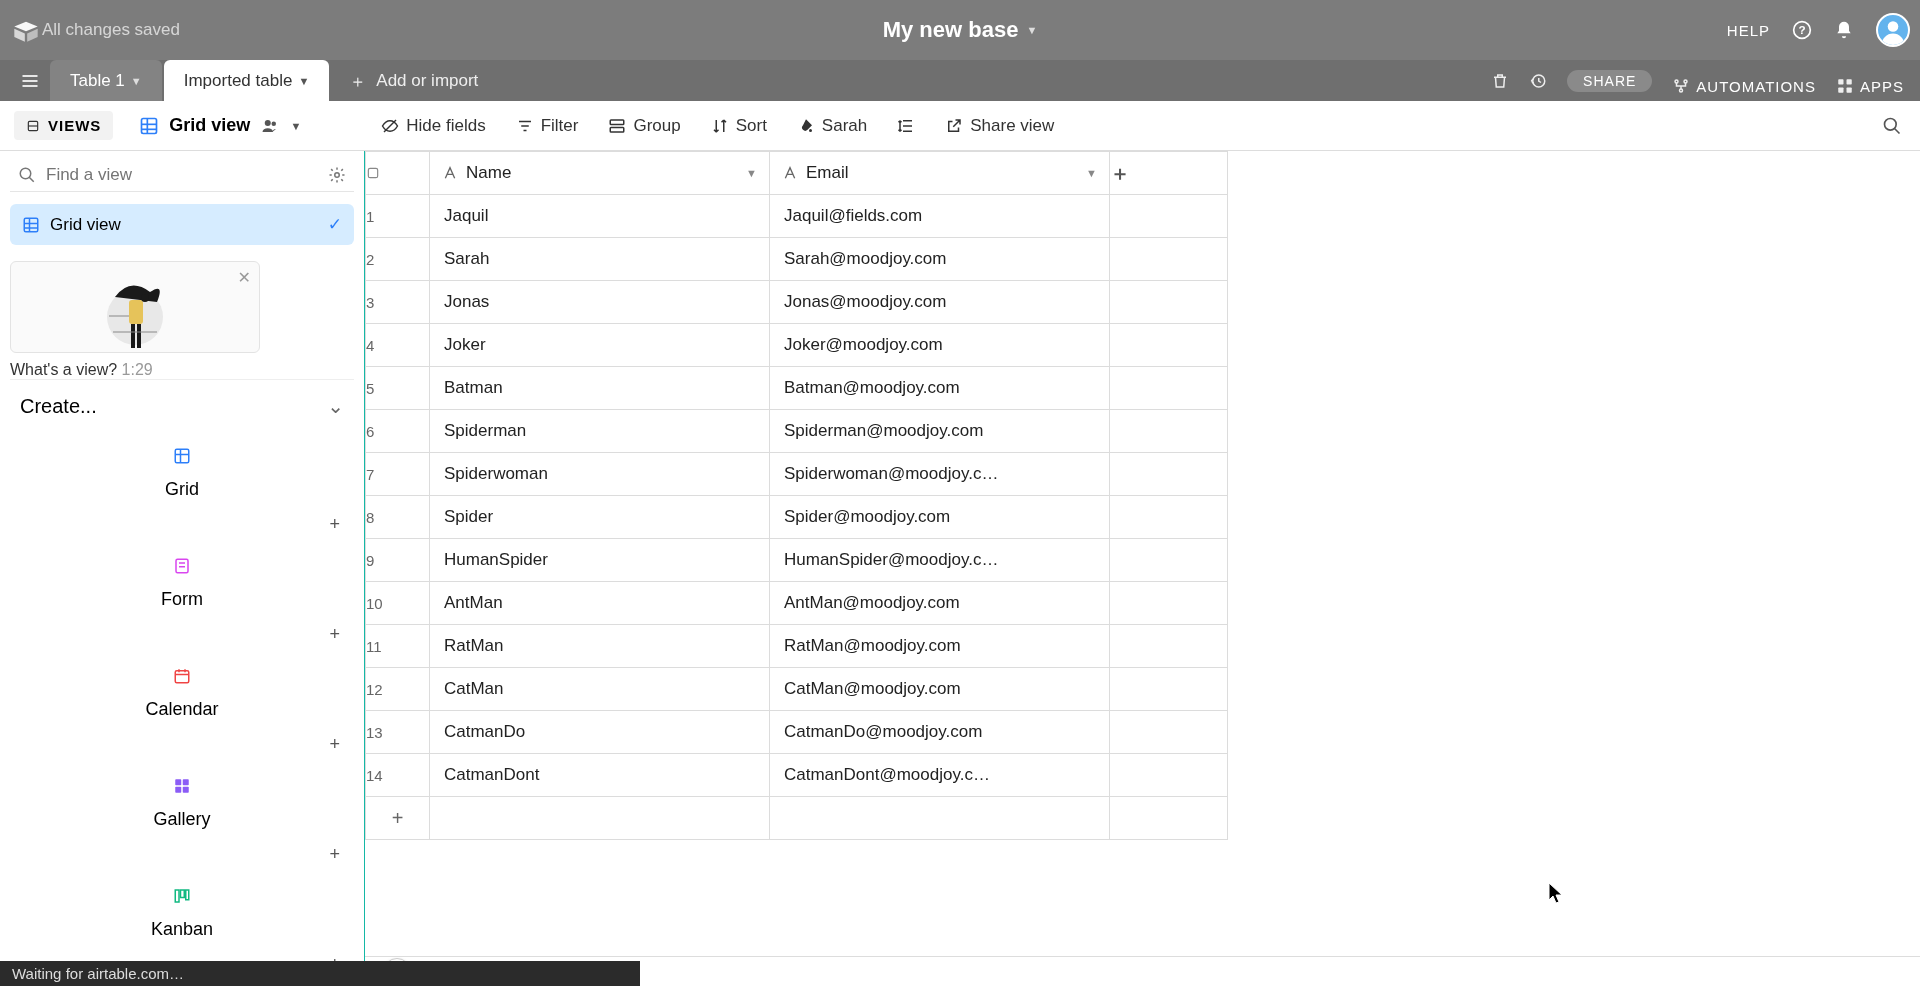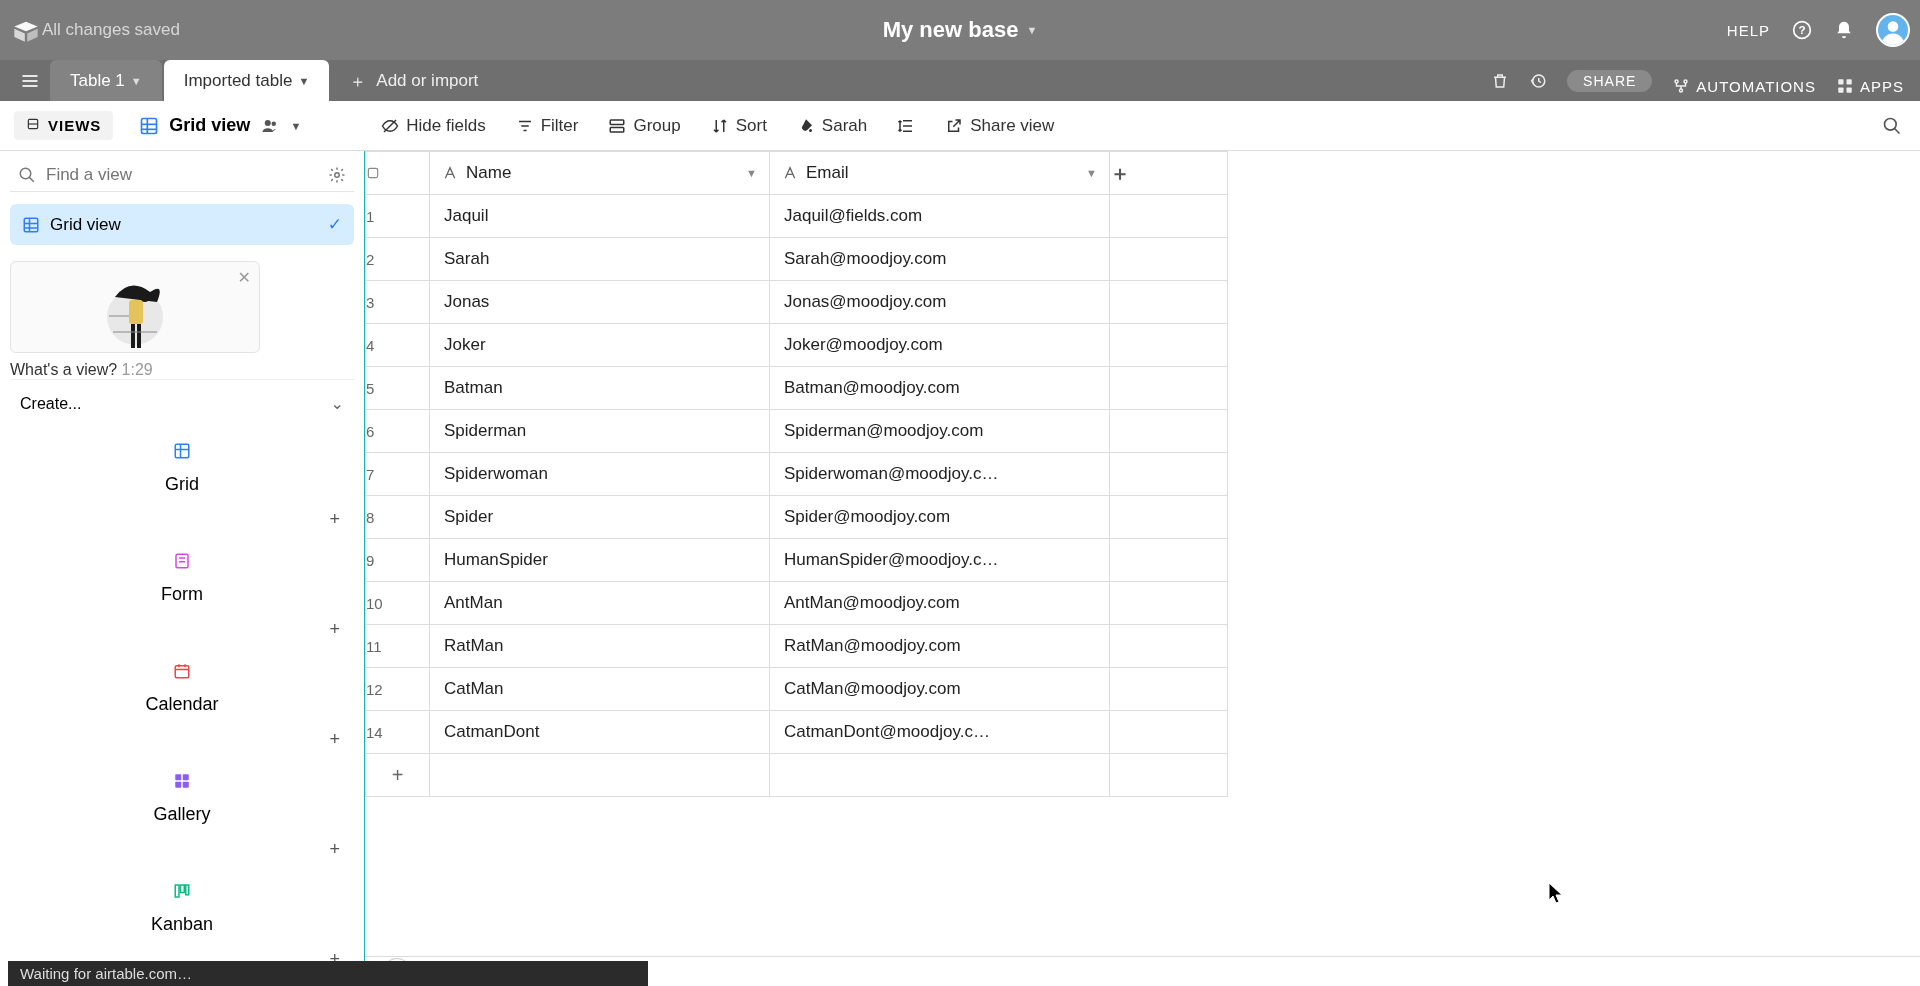--- a/index.html
+++ b/index.html
@@ -23,21 +23,21 @@
 .tab { height: 41px; padding: 0 20px; display: flex; align-items: center; gap: 6px; font-size: 17px; cursor: pointer; color: #fff; border-radius: 6px 6px 0 0; margin-right: 2px;}
 .tab.inactive { background: #838383; }
 .tab.active { background: #fff; color: #333; font-weight:500; }
 .add-import { display: flex; align-items: center; gap: 10px; padding: 0 18px; color: #eee; font-size: 17px; cursor: pointer; height:40px; }
 .tab-right { margin-left: auto; display: flex; align-items: center; gap: 20px; padding-right: 16px; color: #fff; height:40px; }
 .share-pill { background: #8a8a8a; border-radius: 14px; padding: 3px 16px; font-size: 14px; letter-spacing: 1px; font-weight:500; }
 .top-action { display: flex; align-items: center; gap: 6px; font-size: 15px; letter-spacing: 1px; font-weight:500;margin-top:10px; }
 
 
 .toolbar { height: 50px; border-bottom: 1px solid #ddd; display: flex; align-items: center; padding: 0 14px; gap: 18px; background:#fff; }
-.views-btn { display: flex; align-items: flex-start; gap: 8px; background: #f2f2f2; border-radius: 4px; padding: 6px 12px; font-size: 15px; font-weight: 600; letter-spacing: 1px; cursor: pointer; }
+.views-btn { display: flex; align-items: center; gap: 8px; background: #f2f2f2; border-radius: 4px; padding: 6px 12px; font-size: 15px; font-weight: 600; letter-spacing: 1px; cursor: pointer; }
 .view-name-wrap { display: flex; align-items: center; gap: 10px; font-size: 18px; font-weight: 600; cursor: pointer; padding: 4px 8px; }
 .view-name-wrap .grid-ic { color: #2d7ff9; }
 .toolbar-action { display: flex; align-items: center; gap: 7px; font-size: 17px; color: #333; cursor: pointer; padding: 4px 6px; }
 .toolbar-spacer { flex: 1; }
 .search-ic { font-size: 18px; color:#555; cursor:pointer; padding:4px; }
 
 
 .main { flex: 1; display: flex; overflow: hidden; }
 .sidebar { width: 365px; border-right: 1px solid #14b8a6; display: flex; flex-direction: column; padding: 8px 10px 0; background:#fff; }
 .find-view-row { display: flex; align-items: center; padding: 6px 8px; gap: 10px; border-bottom: 1px solid #e5e5e5; margin-bottom: 12px; }
@@ -48,21 +48,21 @@
 .view-item .grid-ic { color: #2d7ff9; }
 .check-ic { margin-left: auto; color: #2d7ff9; }
 
 .video-card { margin-top: 16px; width: 250px; height: 130px; border: 1px solid #e3e3e3; border-radius: 6px; display: flex; align-items: center; justify-content: center; position: relative; background:#fafafa; }
 .close-card { position: absolute; top: 6px; right: 8px; color: #999; cursor: pointer; font-size:16px; }
 .video-fig { width: 80px; height: 90px; display:flex; align-items:center; justify-content:center; }
 .video-caption { margin-top: 8px; font-size: 16px; color: #333; }
 .video-caption .dur { color: #999; }
 
 .sidebar-spacer { flex: 1; }
-.create-row { display: flex; align-items: center; padding: 14px 10px; border-top: 1px solid #eee; font-size: 16px; cursor: pointer; }
+.create-row { display: flex; align-items: center; padding: 14px 10px; border-top: 1px solid #eee; font-size: 20px; cursor: pointer; }
 .create-row .chev { margin-left: auto; color: #666; }
 .viewtype-list { padding: 4px 4px; }
 .viewtype-item { display: flex; align-items: center; gap: 14px; padding: 11px 10px; font-size: 18px; cursor: pointer; flex-direction: column; }
 .viewtype-item .plus { margin-left: auto; color: #555; font-size: 18px; }
 .vt-icon { width: 20px; display:flex; justify-content:center; }
 
 
 .grid-area { flex: 1; display: flex; flex-direction: column; position: relative; background:#f8f8f8; }
 .grid-scroll { flex: 1; overflow: hidden; background:#fff; }
 table.grid { border-collapse: collapse; font-size: 17px; color: #222; }
@@ -75,21 +75,21 @@
 .col-head-inner { display:flex; align-items:center; gap:8px; height:100%; }
 .col-head-inner .drop { margin-left:auto; color:#888; font-size:11px; }
 td.rownum { width:64px; text-align:center; color:#666; font-size:15px; background:#fff; }
 td.cell { padding: 0 14px; white-space:nowrap; overflow:hidden; text-overflow:ellipsis; max-width:340px; }
 tr.addrow td { color:#666; font-size:20px; }
 tr.addrow td:first-child { text-align:center; }
 
 .grid-footer { height: 30px; background: #fff; border-top: 1px solid #ddd; display:flex; align-items:center; padding-left:18px; gap:18px; font-size:15px; color:#666; }
 .footer-add { width:28px; height:28px; border-radius:50%; border:1px solid #ccc; display:flex; align-items:center; justify-content:center; font-size:18px; color:#555; box-shadow:0 1px 3px rgba(0,0,0,0.15); background:#fff; cursor:pointer; }
 
-.status-bar { position:absolute; left:8px; bottom:0; background:#2b2b2b; color:#ddd; font-size:15px; padding:4px 12px; width:640px; }
+.status-bar { position:absolute; left:0; bottom:0; background:#2b2b2b; color:#ddd; font-size:15px; padding:4px 12px; width:640px; }
 
 .cursor-img { position:absolute; left:1548px; top:882px; pointer-events:none; }
 
 svg { display:block; }
 .caret-down { font-size: 11px; color: #ddd; }
 .caret-down.dark { color:#555; }
 </style>
 </head>
 <body>
 
@@ -507,20 +507,26 @@
               <td class="cell">RatMan@moodjoy.com</td>
               <td class="cell"></td>
             </tr>
             <tr>
               <td class="rownum">12</td>
               <td class="cell">CatMan</td>
               <td class="cell">CatMan@moodjoy.com</td>
               <td class="cell"></td>
             </tr>
             <tr>
+              <td class="rownum">13</td>
+              <td class="cell">CatmanDo</td>
+              <td class="cell">CatmanDo@moodjoy.com</td>
+              <td class="cell"></td>
+            </tr>
+            <tr>
               <td class="rownum">14</td>
               <td class="cell">CatmanDont</td>
               <td class="cell">CatmanDont@moodjoy.c…</td>
               <td class="cell"></td>
             </tr>
             <tr class="addrow">
               <td>+</td>
               <td></td>
               <td></td>
               <td></td>

